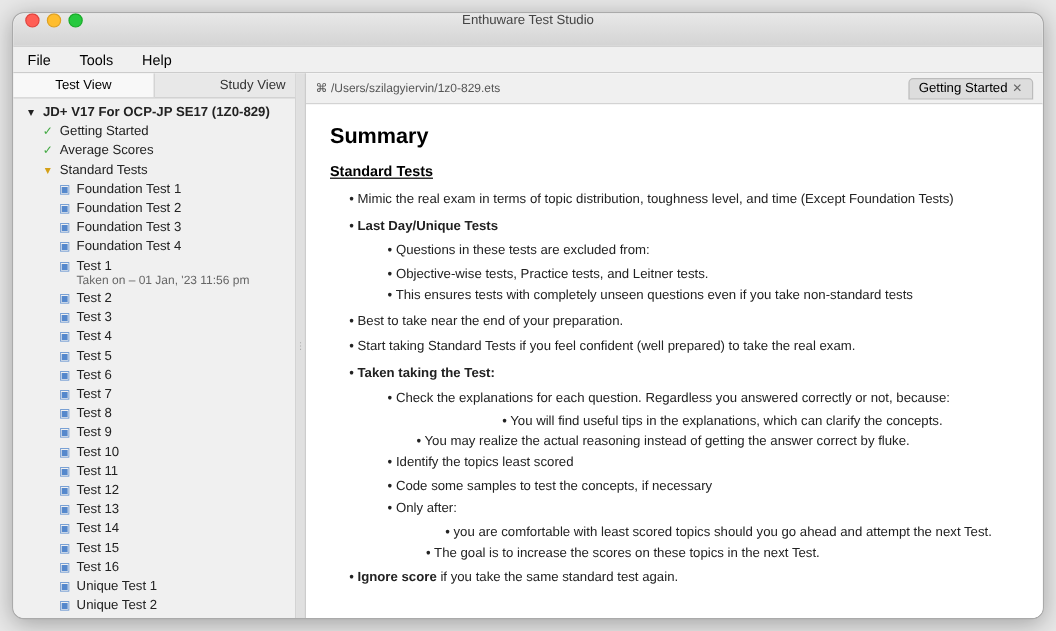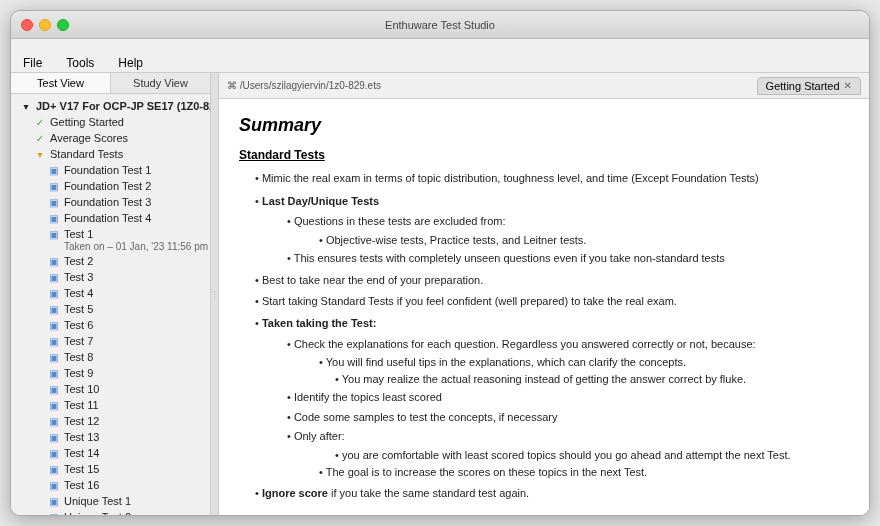--- a/index.html
+++ b/index.html
@@ -22,21 +22,21 @@
       box-shadow: 0 4px 20px rgba(0,0,0,0.3);
       display: flex;
       flex-direction: column;
       overflow: hidden;
       border: 1px solid #aaa;
     }
     .title-bar {
       background: linear-gradient(to bottom, #e8e8e8, #d4d4d4);
       height: 28px;
       display: flex;
-      align-items: center;
+      align-items: flex-start;
       justify-content: center;
       position: relative;
       border-bottom: 1px solid #bbb;
       border-radius: 10px 10px 0 0;
       flex-shrink: 0;
     }
     .traffic-lights {
       position: absolute;
       left: 10px;
       display: flex;
@@ -51,40 +51,40 @@
     .tl-min { background: #ffbd2e; border: 1px solid #dea123; }
     .tl-max { background: #27c93f; border: 1px solid #1aab29; }
     .title-text {
       font-size: 11px;
       color: #444;
       font-weight: 500;
     }
     .menu-bar {
       background: #f0f0f0;
       border-bottom: 1px solid #ccc;
-      height: 34px;
-      display: flex;
-      align-items: flex-end;
+      height: 22px;
+      display: flex;
+      align-items: center;
       padding: 0 8px;
       gap: 16px;
       flex-shrink: 0;
     }
     .menu-item {
       font-size: 12px;
       color: #000;
       cursor: default;
       padding: 2px 4px;
     }
     .main-content {
       display: flex;
       flex: 1;
       overflow: hidden;
     }
     .left-panel {
-      width: 200px;
+      width: 236px;
       background: #f0f0f0;
       border-right: 1px solid #ccc;
       display: flex;
       flex-direction: column;
       flex-shrink: 0;
     }
     .tab-bar {
       display: flex;
       border-bottom: 1px solid #ccc;
       background: #e8e8e8;
@@ -92,21 +92,21 @@
     }
     .tab {
       flex: 1;
       text-align: center;
       padding: 4px 8px;
       font-size: 11px;
       cursor: pointer;
       border-right: 1px solid #ccc;
       color: #333;
     }
-    .tab:last-child { border-right: none; }
+    .tab:last-child { border-right: none; text-align: right; }
     .tab.active {
       background: #f8f8f8;
       color: #000;
       font-weight: 500;
     }
     .tree-container {
       flex: 1;
       overflow-y: auto;
       padding: 4px 0;
     }
@@ -192,21 +192,20 @@
       flex: 1;
       overflow-y: auto;
       padding: 16px 20px;
       background: white;
     }
     .summary-title {
       font-size: 18px;
       font-weight: bold;
       color: #000;
       margin-bottom: 12px;
-      font-style: italic;
     }
     .section-title {
       font-size: 12px;
       font-weight: bold;
       color: #000;
       margin-bottom: 8px;
       text-decoration: underline;
     }
     .bullet-list {
       margin-left: 16px;
@@ -404,44 +403,44 @@
         <div class="bullet-list">
           <div class="bullet-item">Mimic the real exam in terms of topic distribution, toughness level, and time (Except Foundation Tests)</div>
         </div>
 
         <div class="bullet-list">
           <div class="bullet-item">
             <strong>Last Day/Unique Tests</strong>
           </div>
           <div class="sub-bullet-list">
             <div class="sub-bullet-item">Questions in these tests are excluded from:</div>
-            <div style="margin-left:32px;margin-bottom:3px;">
+            <div style="margin-bottom:3px;">
               <span style="font-size:11px;color:#222;">• </span>
               <span style="font-size:11px;color:#222;">Objective-wise tests, Practice tests, and Leitner tests.</span>
             </div>
             <div class="sub-bullet-item">This ensures tests with completely unseen questions even if you take non-standard tests</div>
           </div>
         </div>
 
         <div class="bullet-list">
           <div class="bullet-item">Best to take near the end of your preparation.</div>
           <div class="bullet-item">Start taking Standard Tests if you feel confident (well prepared) to take the real exam.</div>
         </div>
 
         <div class="bullet-list">
           <div class="bullet-item">
             <strong>Taken taking the Test:</strong>
           </div>
           <div class="sub-bullet-list">
             <div class="sub-bullet-item">Check the explanations for each question. Regardless you answered correctly or not, because:</div>
-            <div style="margin-left:32px;margin-bottom:3px;">
+            <div style="margin-left:32px;margin-bottom:3px;text-align:center;">
               <span style="font-size:11px;color:#222;">• </span>
               <span style="font-size:11px;color:#222;">You will find useful tips in the explanations, which can clarify the concepts.</span>
             </div>
-            <div style="margin-left:48px;margin-bottom:3px;">
+            <div style="margin-left:24px;margin-bottom:3px;">
               <span style="font-size:11px;color:#222;">• </span>
               <span style="font-size:11px;color:#222;">You may realize the actual reasoning instead of getting the answer correct by fluke.</span>
             </div>
             <div class="sub-bullet-item">Identify the topics least scored</div>
             <div class="sub-bullet-item">Code some samples to test the concepts, if necessary</div>
             <div class="sub-bullet-item">Only after:</div>
             <div style="margin-left:48px;margin-bottom:3px;">
               <span style="font-size:11px;color:#222;">• </span>
               <span style="font-size:11px;color:#222;">you are comfortable with least scored topics should you go ahead and attempt the next Test.</span>
             </div>

